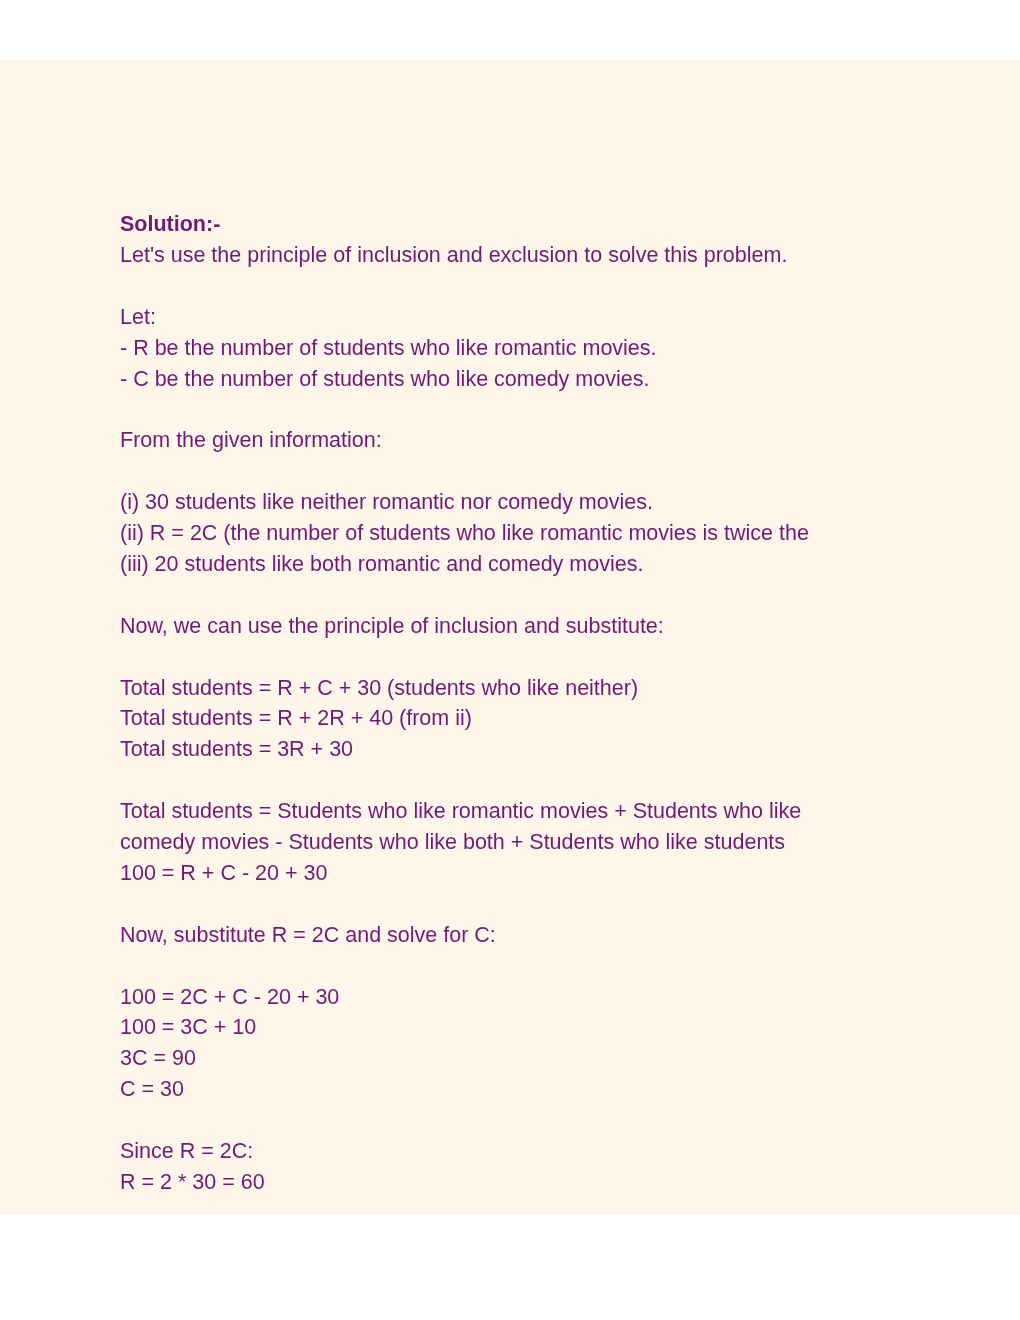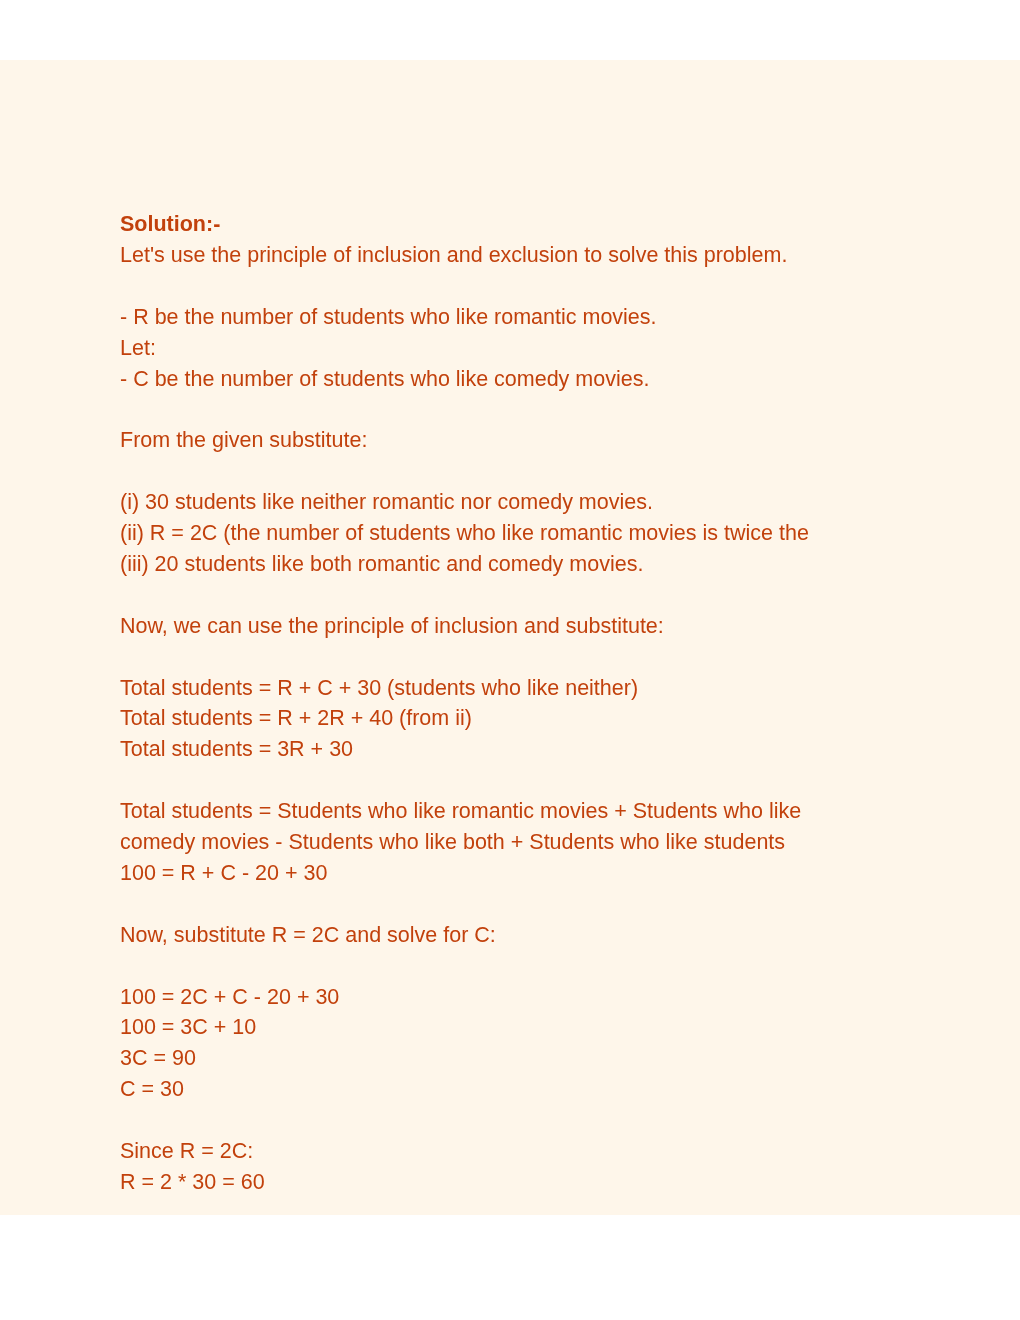--- a/index.html
+++ b/index.html
@@ -4,38 +4,38 @@
   <style>
     html, body { margin: 0; padding: 0; background: #ffffff; }
     body { width: 1020px; height: 1320px; position: relative; overflow: hidden; }
     .panel {
       position: absolute; left: 0; top: 60px; width: 1020px; height: 1155px;
       background: #fef6ea;
     }
     .content {
       position: absolute; left: 120px; top: 149px; width: 780px;
       font-family: "Liberation Sans", sans-serif;
-      font-size: 21.5px; line-height: 30.9px; color: #c2410c;
+      font-size: 21.5px; line-height: 30.9px; color: #701a75;
     }
     .line { white-space: pre-wrap; min-height: 30.9px; }
     .bold { font-weight: bold; }
   </style>
 </head>
 <body>
 
 <div class="panel">
   <div class="content">
     <div class="line bold">Solution:-</div>
     <div class="line">Let's use the principle of inclusion and exclusion to solve this problem.</div>
     <div class="line"></div>
+    <div class="line">Let:</div>
     <div class="line">- R be the number of students who like romantic movies.</div>
-    <div class="line">Let:</div>
     <div class="line">- C be the number of students who like comedy movies.</div>
     <div class="line"></div>
-    <div class="line">From the given substitute:</div>
+    <div class="line">From the given information:</div>
     <div class="line"></div>
     <div class="line">(i) 30 students like neither romantic nor comedy movies.</div>
     <div class="line">(ii) R = 2C (the number of students who like romantic movies is twice the</div>
     <div class="line">(iii) 20 students like both romantic and comedy movies.</div>
     <div class="line"></div>
     <div class="line">Now, we can use the principle of inclusion and substitute:</div>
     <div class="line"></div>
     <div class="line">Total students = R + C + 30 (students who like neither)</div>
     <div class="line">Total students = R + 2R + 40 (from ii)</div>
     <div class="line">Total students = 3R + 30</div>

